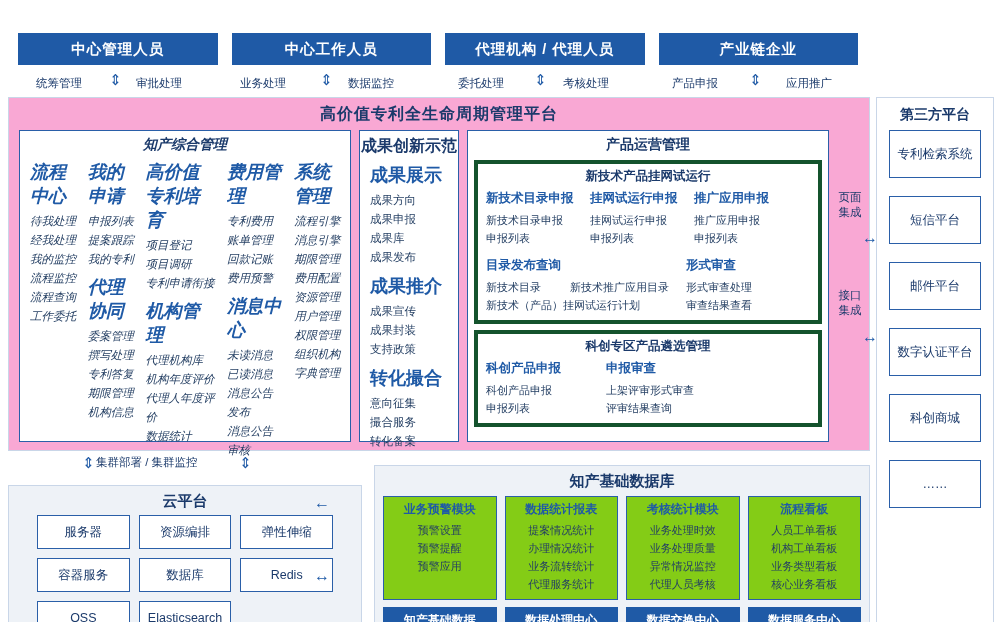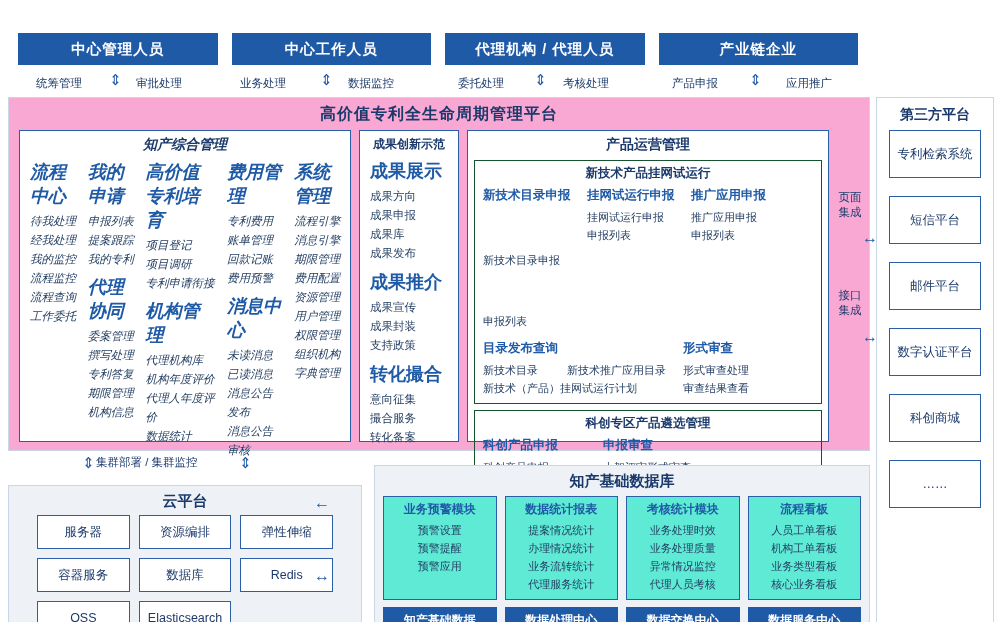--- a/index.html
+++ b/index.html
@@ -49,21 +49,21 @@
 
   .cols{display:flex;padding:0 8px 6px 10px;gap:10px;}
   .col{display:flex;flex-direction:column;}
   .col-head{font-weight:bold;color:#1f5aa6;font-size:18px;margin:2px 0 4px 0;}
   .col-item{color:#243f63;font-size:11.5px;line-height:19px;}
 
   
   .sec-b .bcol{padding:0 6px 6px 10px;}
 
   
-  .cbox{border:1px solid #14532d;margin:2px 6px 6px 6px;position:relative;}
+  .cbox{border:4px solid #14532d;margin:2px 6px 6px 6px;position:relative;}
   .cbox-title{text-align:center;font-weight:bold;font-size:12.5px;color:#1b3a6b;padding:4px 0 3px;}
   .cgrid{display:flex;padding:0 6px 6px 8px;gap:10px;}
   .cgrid .col-head{font-size:12.5px;}
   .cgrid .col-item{font-size:11px;line-height:18px;}
 
   
   .vlabel{
     position:absolute;right:6px;width:26px;text-align:center;
     font-size:11.5px;color:#1b3a6b;line-height:15px;
   }
@@ -92,21 +92,21 @@
     display:flex;align-items:center;justify-content:center;font-size:12.5px;color:#1b3a6b;
   }
 
   
   .kdb{
     position:absolute;left:374px;top:440px;width:494px;height:174px;
     border:1px solid #c9d6e8;background:#eef2f7;
   }
   .kdb-title{text-align:center;font-weight:bold;font-size:15px;color:#1b3a6b;padding:6px 0 5px;}
   .kdb-mods{display:flex;gap:8px;padding:0 8px;}
-  .kmod{flex:1;background:#5eead4;border:1px solid #2a5fa8;padding:4px 4px 6px 4px;}
+  .kmod{flex:1;background:#84cc16;border:1px solid #2a5fa8;padding:4px 4px 6px 4px;}
   .kmod-head{text-align:center;font-weight:bold;font-size:12px;color:#1f5aa6;margin-bottom:3px;}
   .kmod-item{text-align:center;font-size:11px;color:#243f63;line-height:18px;}
   .kdb-bottom{display:flex;gap:8px;padding:7px 8px 0 8px;}
   .kbtn{
     flex:1;height:26px;background:#1f5aa6;color:#fff;font-size:12px;font-weight:bold;
     display:flex;align-items:center;justify-content:center;
   }
 
   
   .cluster-label{
@@ -203,21 +203,21 @@
             <div class="col-item">资源管理</div>
             <div class="col-item">用户管理</div>
             <div class="col-item">权限管理</div>
             <div class="col-item">组织机构</div>
             <div class="col-item">字典管理</div>
           </div>
         </div>
       </div>
 
       <div class="sec sec-b">
-        <div class="sec-title" style="font-size:12px;">成果创新示范</div>
+        <div class="sec-title" style="font-size:16px;">成果创新示范</div>
         <div class="bcol">
           <div class="col-head">成果展示</div>
           <div class="col-item">成果方向</div>
           <div class="col-item">成果申报</div>
           <div class="col-item">成果库</div>
           <div class="col-item">成果发布</div>
           <div class="col-head" style="margin-top:7px;">成果推介</div>
           <div class="col-item">成果宣传</div>
           <div class="col-item">成果封装</div>
           <div class="col-item">支持政策</div>
@@ -227,21 +227,21 @@
           <div class="col-item">转化备案</div>
         </div>
       </div>
 
       <div class="sec sec-c">
         <div class="sec-title">产品运营管理</div>
 
         <div class="cbox">
           <div class="cbox-title">新技术产品挂网试运行</div>
           <div class="cgrid">
-            <div class="col" style="width:94px;gap:43px;">
+            <div class="col" style="width:94px;">
               <div class="col-head">新技术目录申报</div>
               <div class="col-item">新技术目录申报</div>
               <div class="col-item">申报列表</div>
             </div>
             <div class="col" style="width:94px;">
               <div class="col-head">挂网试运行申报</div>
               <div class="col-item">挂网试运行申报</div>
               <div class="col-item">申报列表</div>
             </div>
             <div class="col" style="width:76px;">

